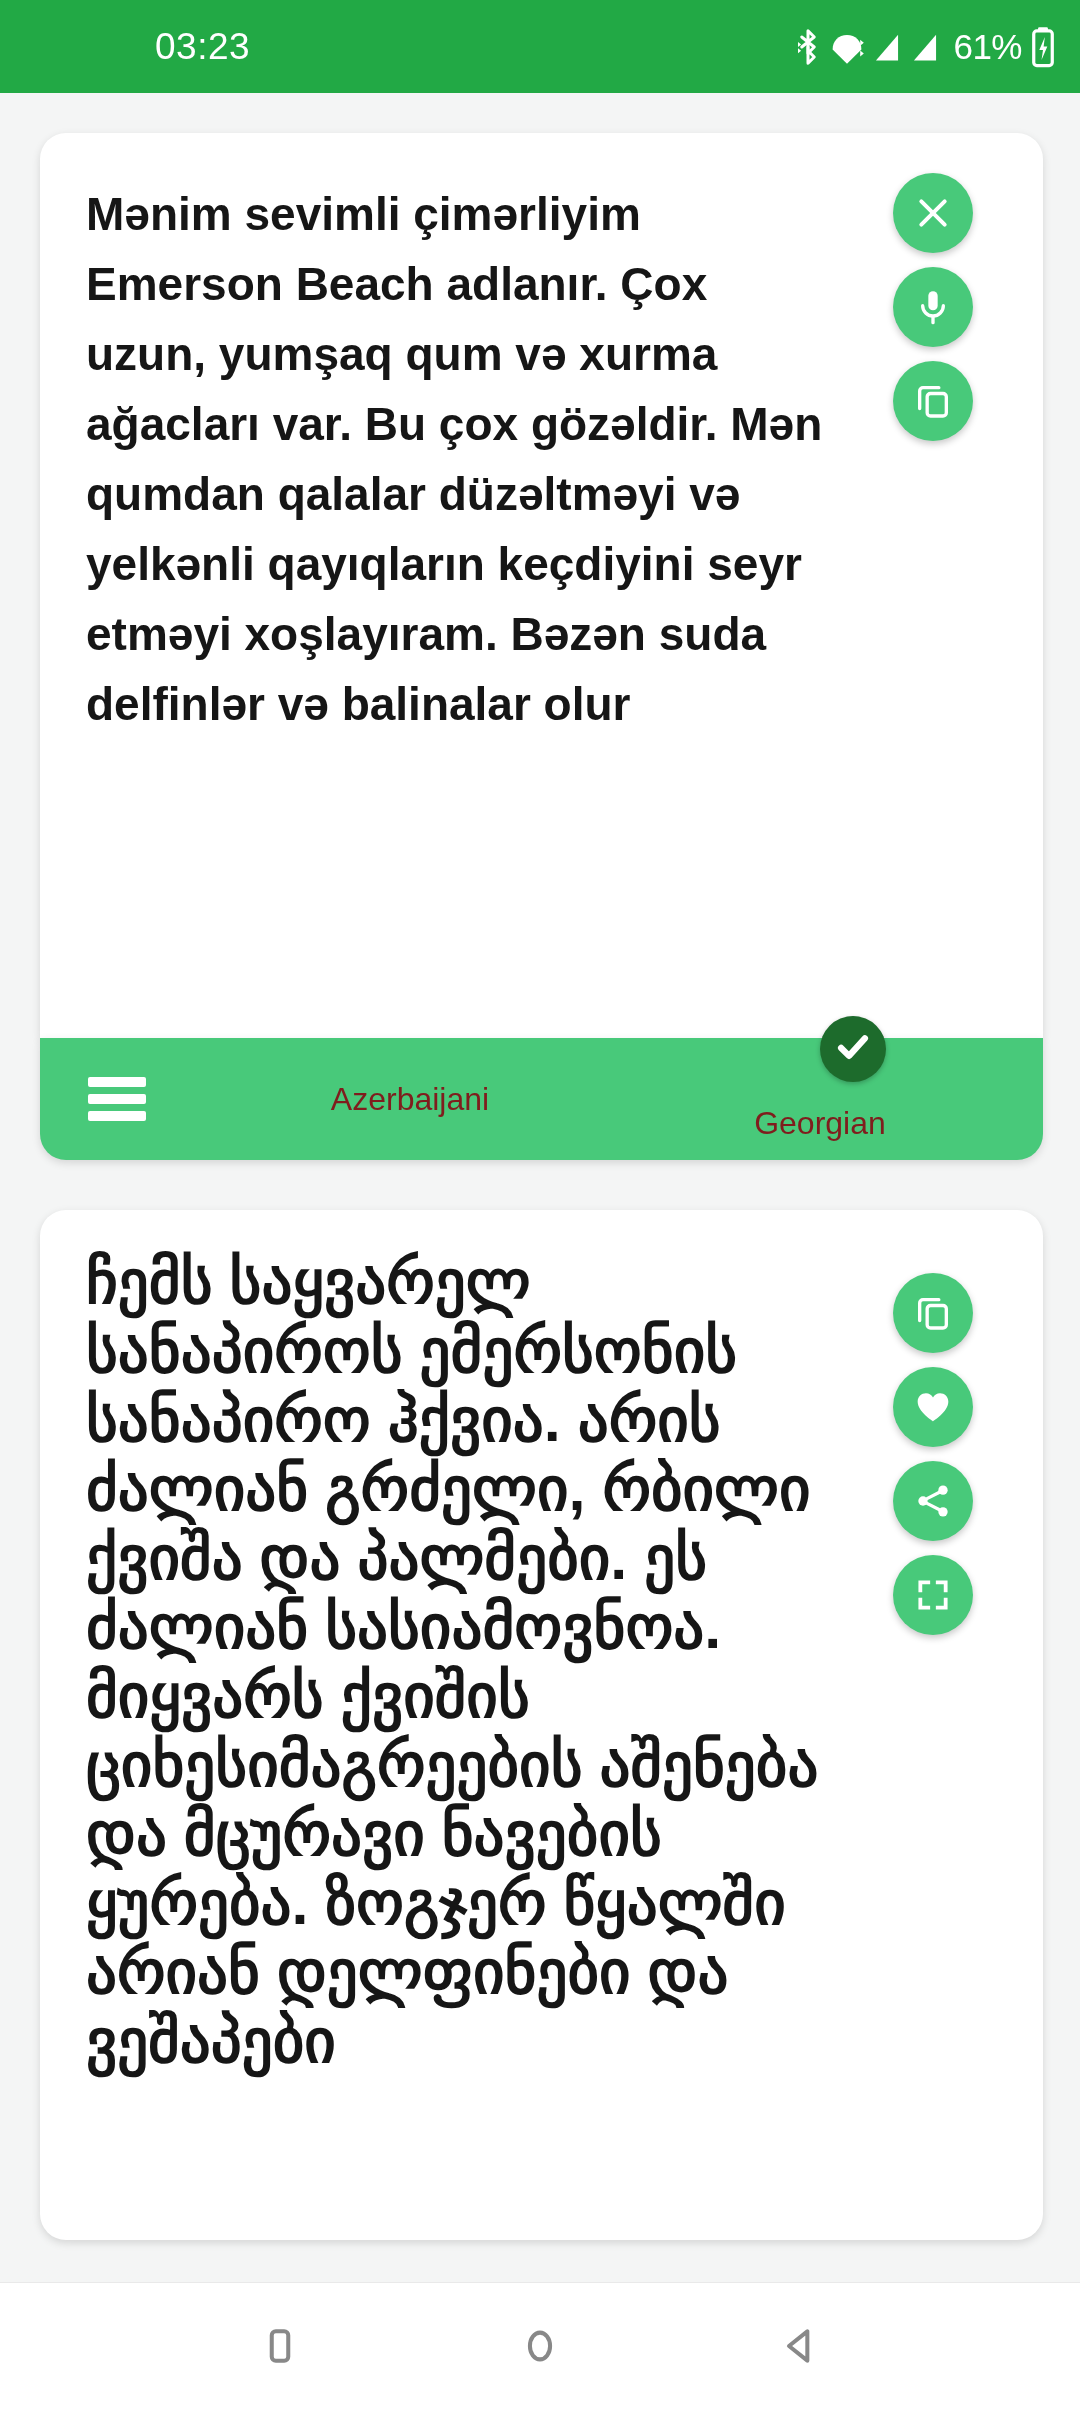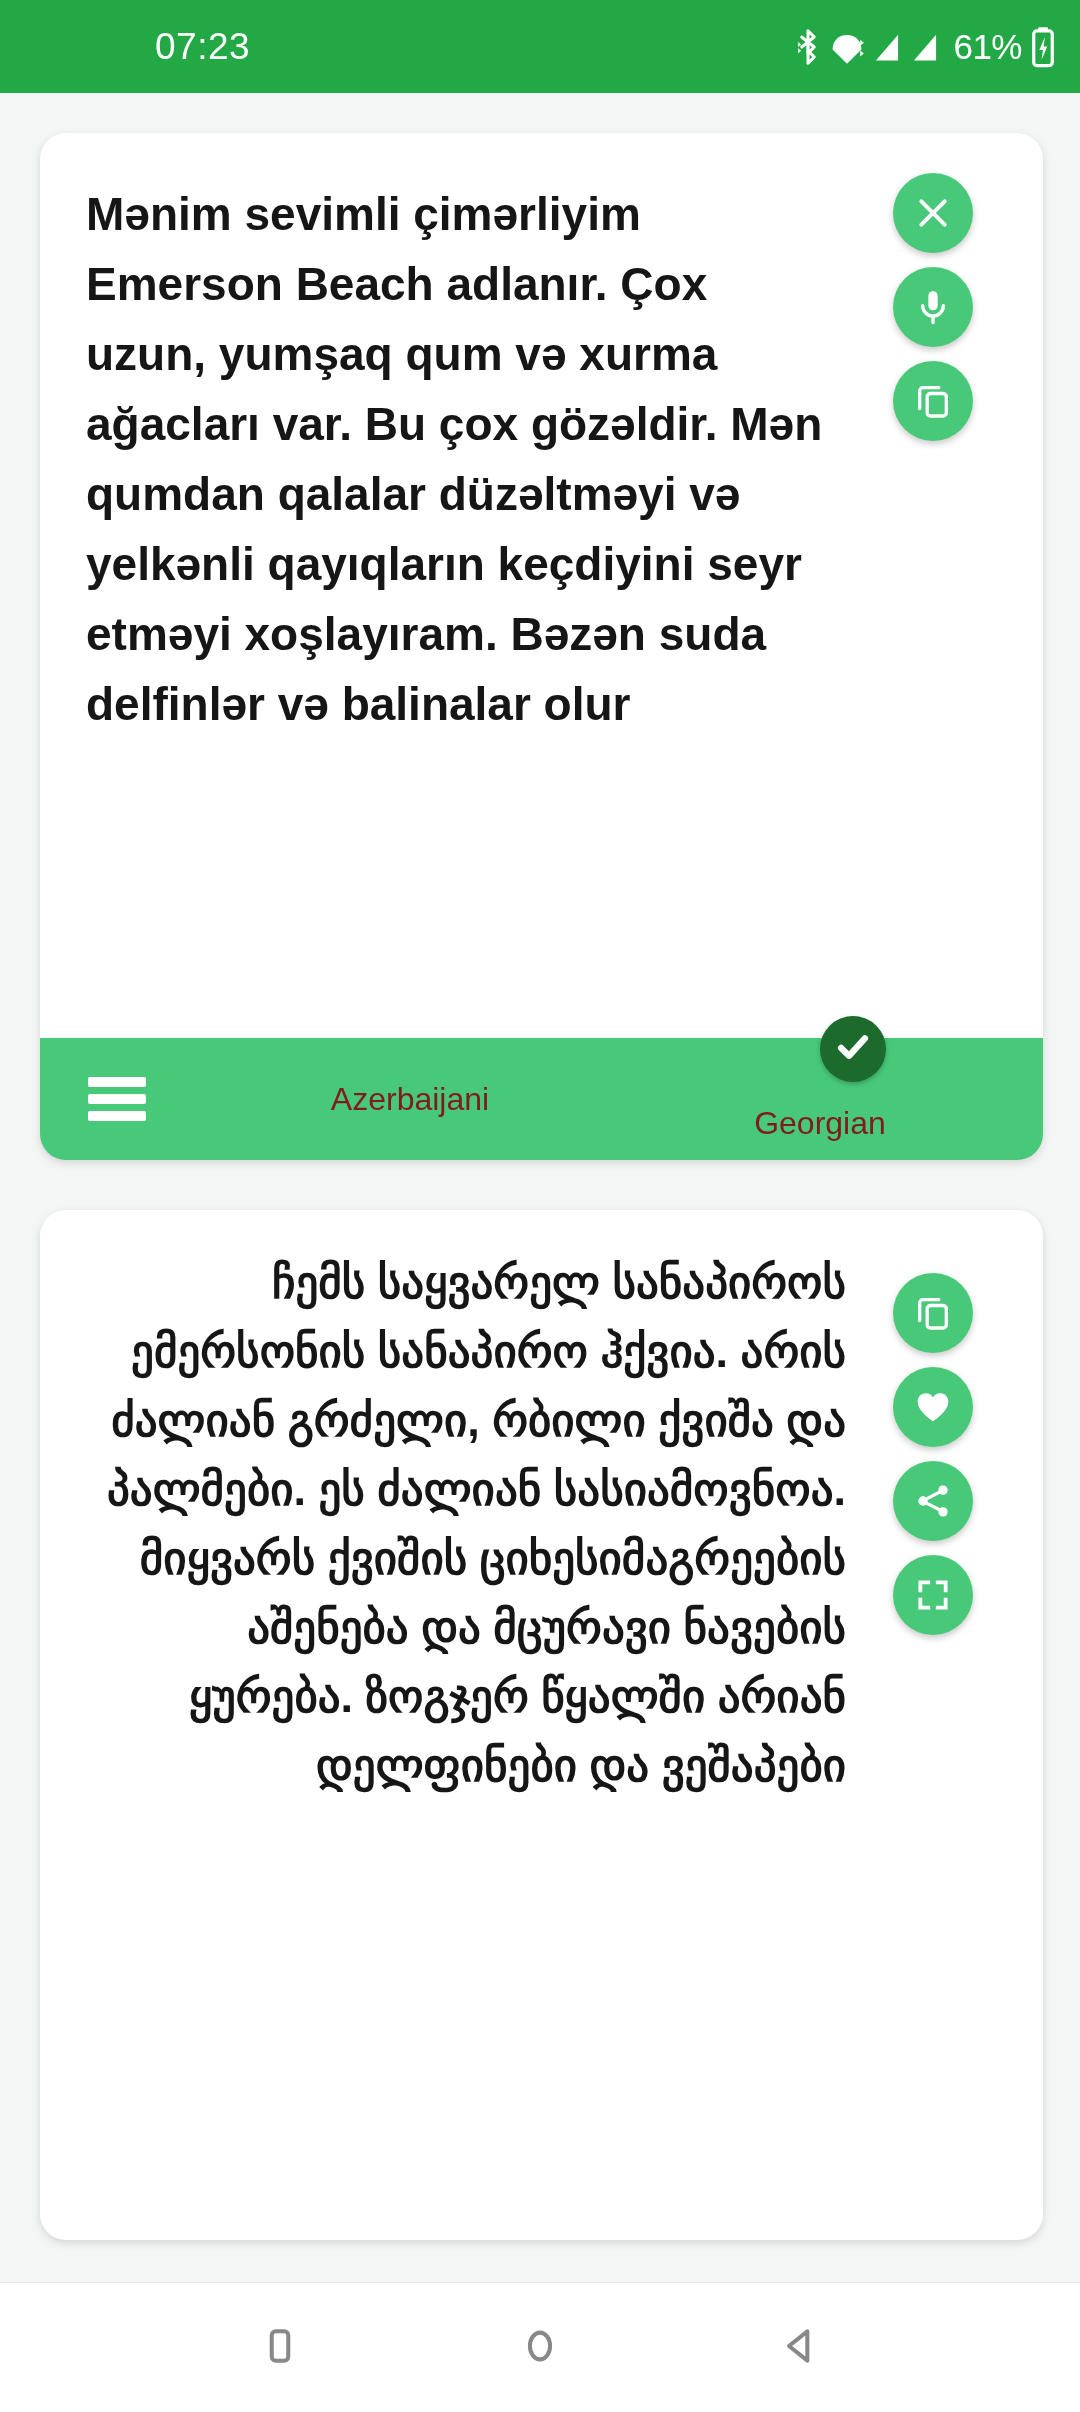--- a/index.html
+++ b/index.html
@@ -61,25 +61,24 @@
     left:46px; top:46px;
     width:740px;
     font-size:46px;
     line-height:70px;
     color:#161616;
     font-weight:700;
     word-wrap:break-word;
     white-space:pre-wrap;
   }
   #target-text {
-    font-size:45px;
+    font-size:61px;
     line-height:69px;
     width:760px;
     top:38px;
-    text-align:right;
   }
 
   
   .fab {
     position:absolute;
     width:80px; height:80px;
     border-radius:50%;
     background:#48c97a;
     display:flex; align-items:center; justify-content:center;
     box-shadow:0 3px 7px rgba(0,0,0,0.22);
@@ -140,21 +139,21 @@
     width:1080px; height:1px;
     background:#e9e9e9;
   }
 </style>
 </head>
 <body>
 
 <div class="screen">
 
   <div class="statusbar">
-    <div class="sb-time">07:23</div>
+    <div class="sb-time">03:23</div>
     <div class="sb-icons">
 
       <span>
         <svg width="30" height="40" viewBox="0 0 24 32">
           <path d="M7 8 L17 16 L12 21 L12 3 L17 8 L7 16" fill="none" stroke="#fff" stroke-width="2.4" stroke-linejoin="round" stroke-linecap="round"></path>
           <path d="M12 16 L12 29 L17 24 L12 19" fill="none" stroke="#fff" stroke-width="2.4" stroke-linejoin="round" stroke-linecap="round"></path>
           <path d="M4 12 l2.5 2 -2.5 2" fill="#fff"></path>
           <path d="M4 18 l2.5 2 -2.5 2" fill="#fff" transform="translate(0,-1)"></path>
         </svg>
       </span>

